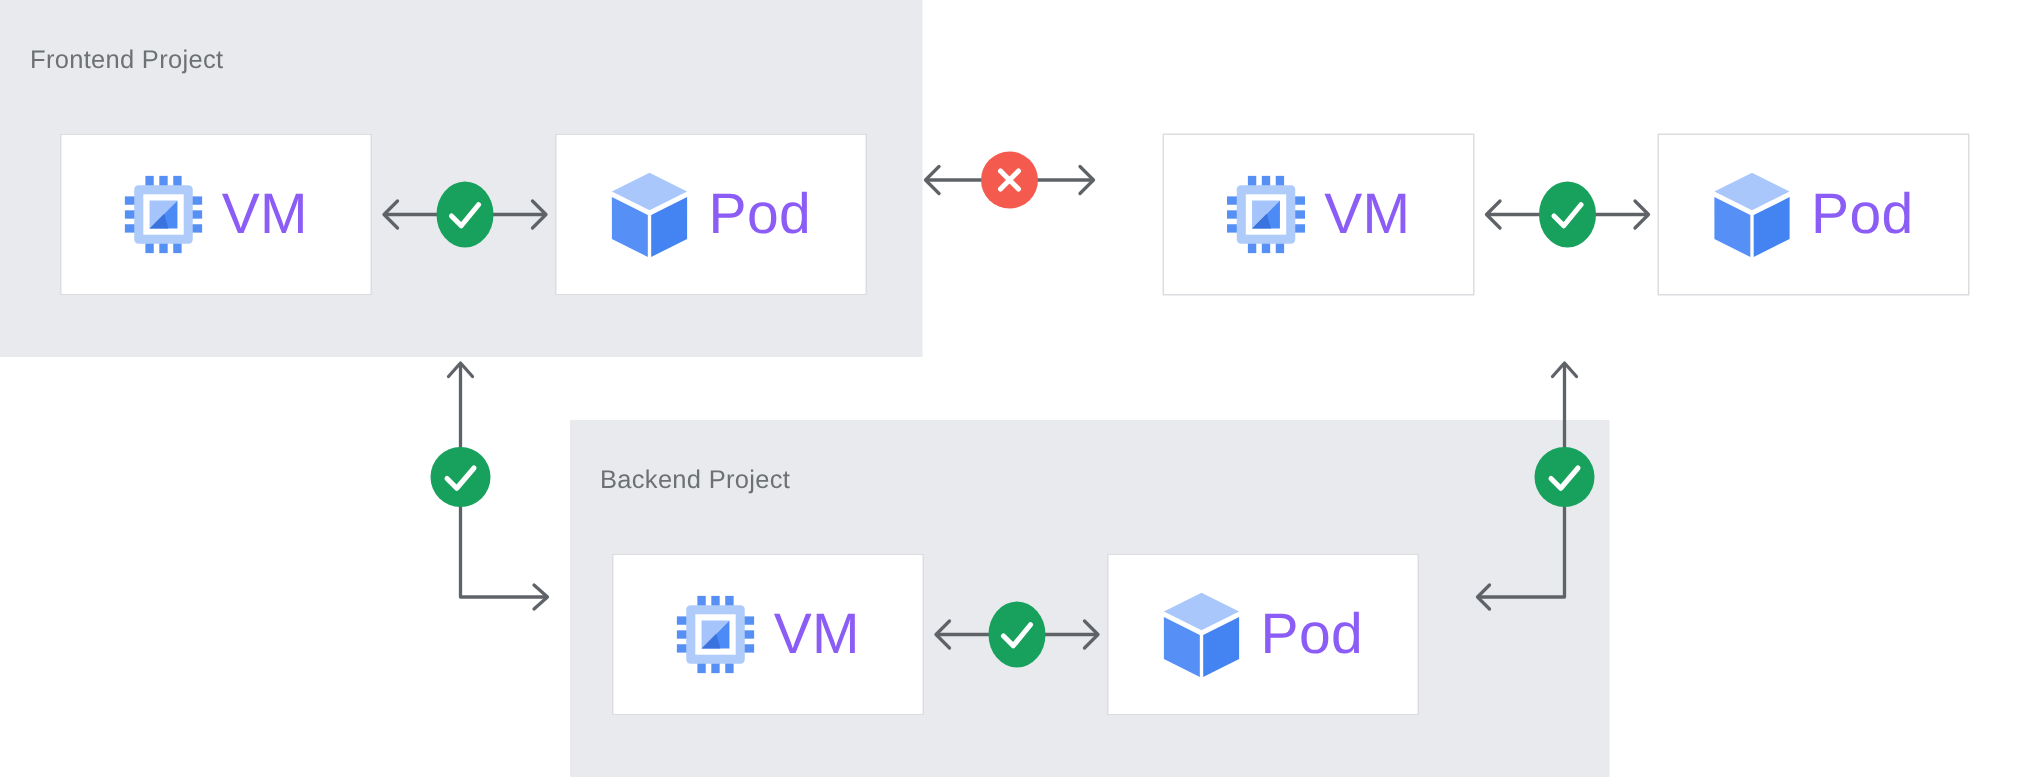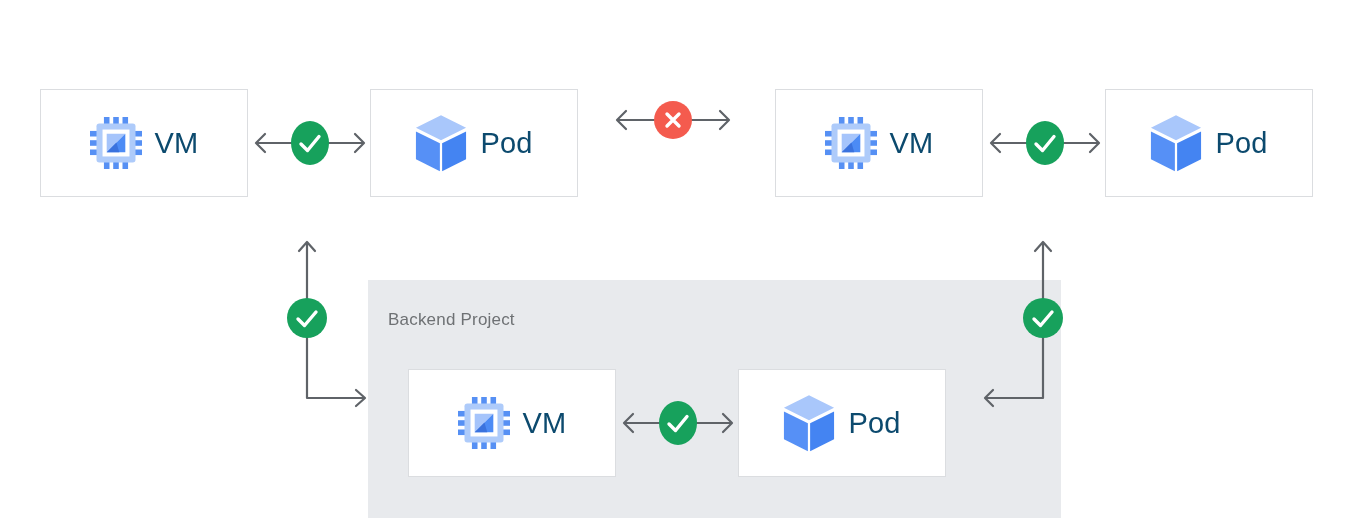--- a/index.html
+++ b/index.html
@@ -10,21 +10,21 @@
   .panel{position:absolute;background:#E8EAED;}
   .panel-title{
     position:absolute;left:20px;top:30px;margin:0;
     font-size:17px;font-weight:400;color:#6E7174;letter-spacing:.2px;white-space:nowrap;
   }
   .node{
     position:absolute;width:208px;height:108px;background:#FFFFFF;
     border:1px solid #DBDDE0;box-sizing:border-box;
     display:flex;align-items:center;justify-content:center;gap:13px;
   }
-  .node-label{font-size:29px;color:#0c4a6e;letter-spacing:.2px;}
+  .node-label{font-size:38px;color:#8b5cf6;letter-spacing:.2px;}
   .connector{position:absolute;overflow:visible;}
   .connector polyline,.connector line,.connector path{
     fill:none;stroke:#5F6368;stroke-width:2.2;stroke-linecap:round;stroke-linejoin:round;
   }
   .badge{
     position:absolute;border-radius:50%;
     display:flex;align-items:center;justify-content:center;
   }
   .badge.green{background:#17A15C;}
   .badge.red{background:#F45B4E;}
@@ -61,21 +61,24 @@
     <symbol id="sym-pod" viewBox="0 0 56 62">
       <polygon points="28,1 55,14.5 28,28 1,14.5" fill="#A9C7FB"></polygon>
       <polygon points="1,18.5 26.8,31.4 26.8,61.5 1,48.6" fill="#5690F6"></polygon>
       <polygon points="29.2,31.4 55,18.5 55,48.6 29.2,61.5" fill="#4484F2"></polygon>
     </symbol>
   </defs>
 </svg>
 
 <div class="canvas">
 
-  <section class="panel" style="left:368px;top:280px;width:693px;height:238px">
+  <section class="panel" style="left:0;top:0;width:615px;height:238px">
+    <h2 class="panel-title">Frontend Project</h2>
+  </section>
+  <section class="panel" style="left:380px;top:280px;width:693px;height:238px">
     <h2 class="panel-title">Backend Project</h2>
   </section>
 
   <div class="node" style="left:40px;top:89px">
     <svg width="52" height="52" viewBox="0 0 56 56">
         <use href="#sym-vm"></use>
       </svg>
     <span class="node-label">VM</span>
   </div>
   <div class="node" style="left:370px;top:89px">

